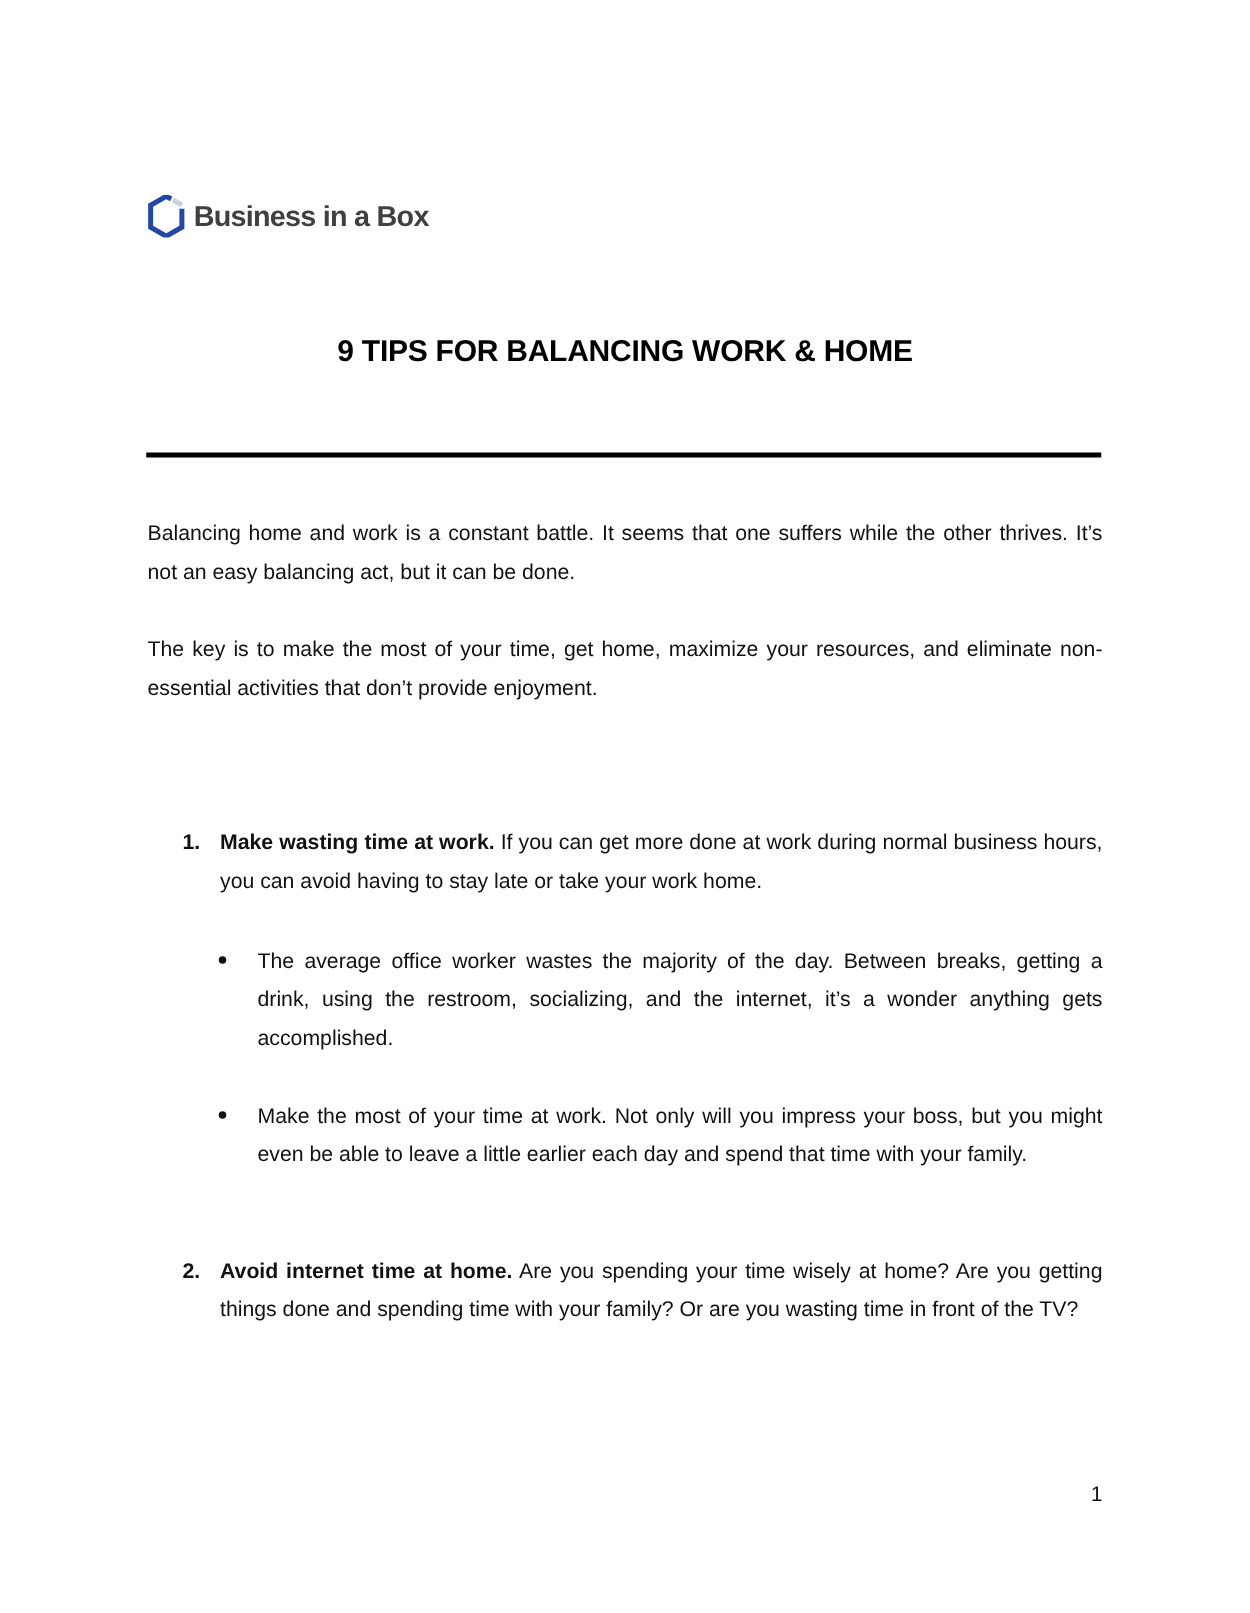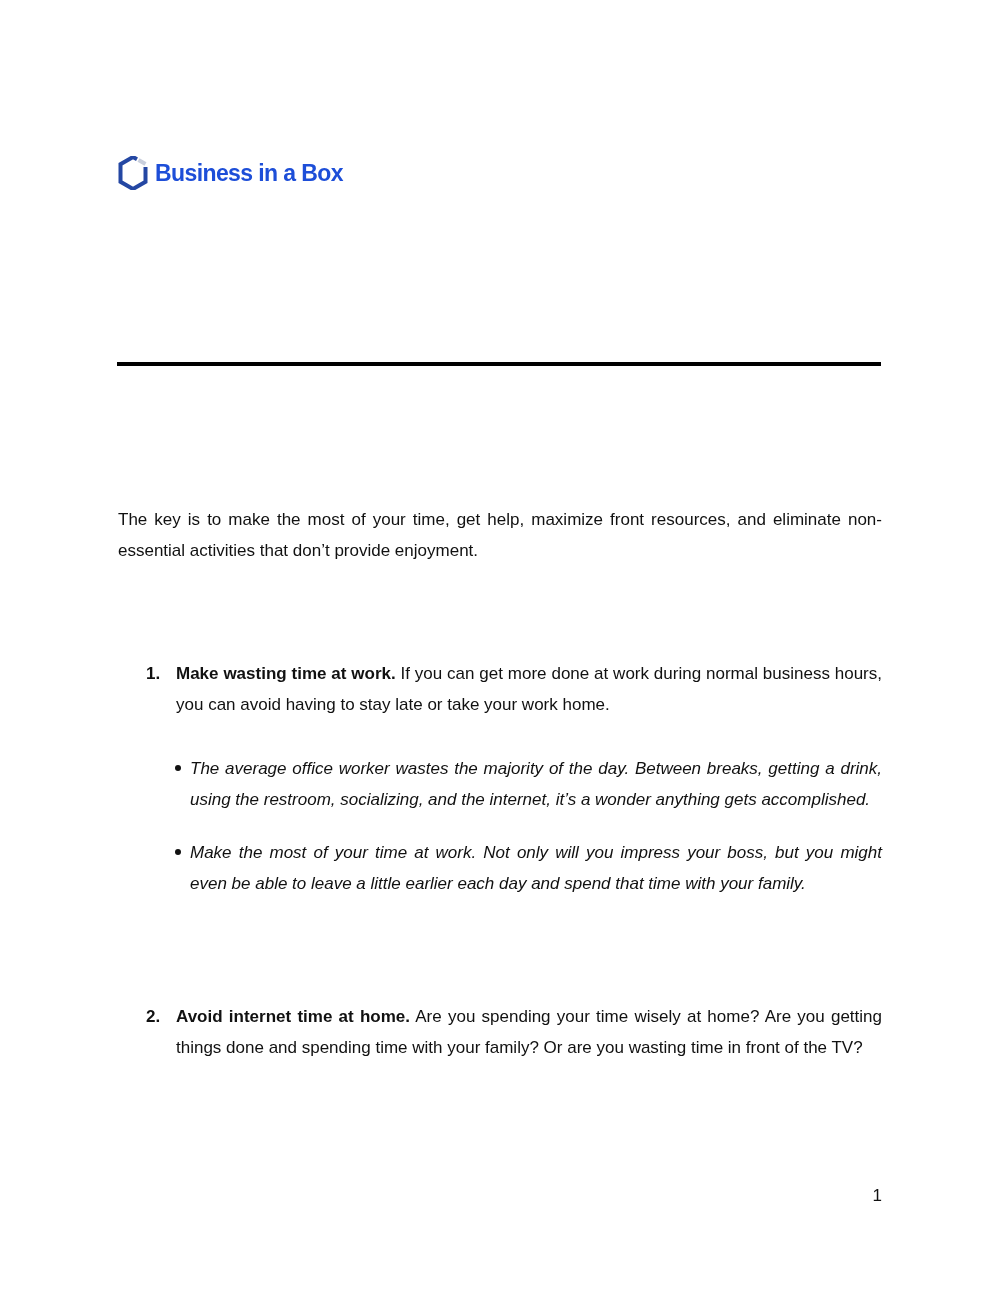--- a/index.html
+++ b/index.html
@@ -2,21 +2,21 @@
 <html><head>
   <meta charset="utf-8">
   <style>
     html, body { margin: 0; padding: 0; background: #ffffff; }
     body { width: 1000px; height: 1290px; position: relative; overflow: hidden;
            font-family: "Liberation Sans", sans-serif; color: #111111; }
     .page { position: absolute; left: 0; top: 0; width: 1000px; height: 1290px; background: #fff; }
 
     .logo { position: absolute; left: 118px; top: 156px; display: flex; align-items: center; }
     .logo-icon { width: 30px; height: 34px; display: block; }
-    .logo-text { margin-left: 7px; font-size: 23px; font-weight: bold; color: #1d4ed8;
+    .logo-text { margin-left: 7px; font-size: 23px; font-weight: bold; color: #404040;
                  letter-spacing: -0.6px; line-height: 34px; }
 
     .title { position: absolute; left: 0; width: 1000px; top: 268px; text-align: center;
              font-size: 24px; font-weight: bold; color: #000; letter-spacing: -0.2px; }
 
     .rule { position: absolute; left: 117px; width: 764px; top: 362px; height: 4px; background: #000; }
 
     .para { position: absolute; left: 118px; width: 764px; font-size: 17px; line-height: 31px;
             text-align: justify; color: #111; }
     .p1 { top: 411px; }
@@ -27,43 +27,45 @@
     .num-item .num { position: absolute; left: 0; top: 0; font-weight: bold; }
     .num-item .body { margin-left: 30px; text-align: justify; }
     .num-item b { font-weight: bold; }
     .n1 { top: 658px; }
     .n2 { top: 1001px; }
 
     .bullet { position: absolute; left: 174px; width: 708px; font-size: 17px; line-height: 31px; }
     .bullet .dot { position: absolute; left: 0; top: 0; width: 8px; text-align: center; }
     .bullet .dot::before { content: ""; position: absolute; left: 1px; top: 12px; width: 6px; height: 6px;
                            border-radius: 50%; background: #111; }
-    .bullet .body { margin-left: 16px; text-align: justify; font-style: italic; }
+    .bullet .body { margin-left: 32px; text-align: justify; }
     .b1 { top: 753px; }
-    .b2 { top: 837px; }
+    .b2 { top: 877px; }
 
     .page-number { position: absolute; right: 118px; top: 1186px; font-size: 17px; color: #111; }
   </style>
 </head>
 <body>
 
 <div class="page">
 
   <div class="logo">
     <svg class="logo-icon" viewBox="0 0 30 34">
       <path d="M19 3.2 L15 1 L2.5 8.2 L2.5 25.8 L15 33 L27.5 25.8 L27.5 11" fill="none" stroke="#2447a3" stroke-width="4" stroke-linejoin="miter"></path>
       <path d="M20.5 4 L27.5 8" fill="none" stroke="#c9cfdc" stroke-width="4"></path>
     </svg>
     <span class="logo-text">Business in a Box</span>
   </div>
 
+  <div class="title">9 TIPS FOR BALANCING WORK &amp; HOME</div>
 
   <div class="rule"></div>
 
-  <div class="para p2">The key is to make the most of your time, get help, maximize front resources, and eliminate non-essential activities that don’t provide enjoyment.</div>
+  <div class="para p1">Balancing home and work is a constant battle. It seems that one suffers while the other thrives. It’s not an easy balancing act, but it can be done.</div>
+  <div class="para p2">The key is to make the most of your time, get home, maximize your resources, and eliminate non-essential activities that don’t provide enjoyment.</div>
 
 
   <div class="num-item n1">
     <span class="num">1.</span>
     <div class="body"><b>Make wasting time at work.</b><span> If you can get more done at work during normal business hours, you can avoid having to stay late or take your work home.</span></div>
   </div>
 
   <div class="bullet b1">
     <span class="dot"></span>
     <div class="body">The average office worker wastes the majority of the day. Between breaks, getting a drink, using the restroom, socializing, and the internet, it’s a wonder anything gets accomplished.</div>

